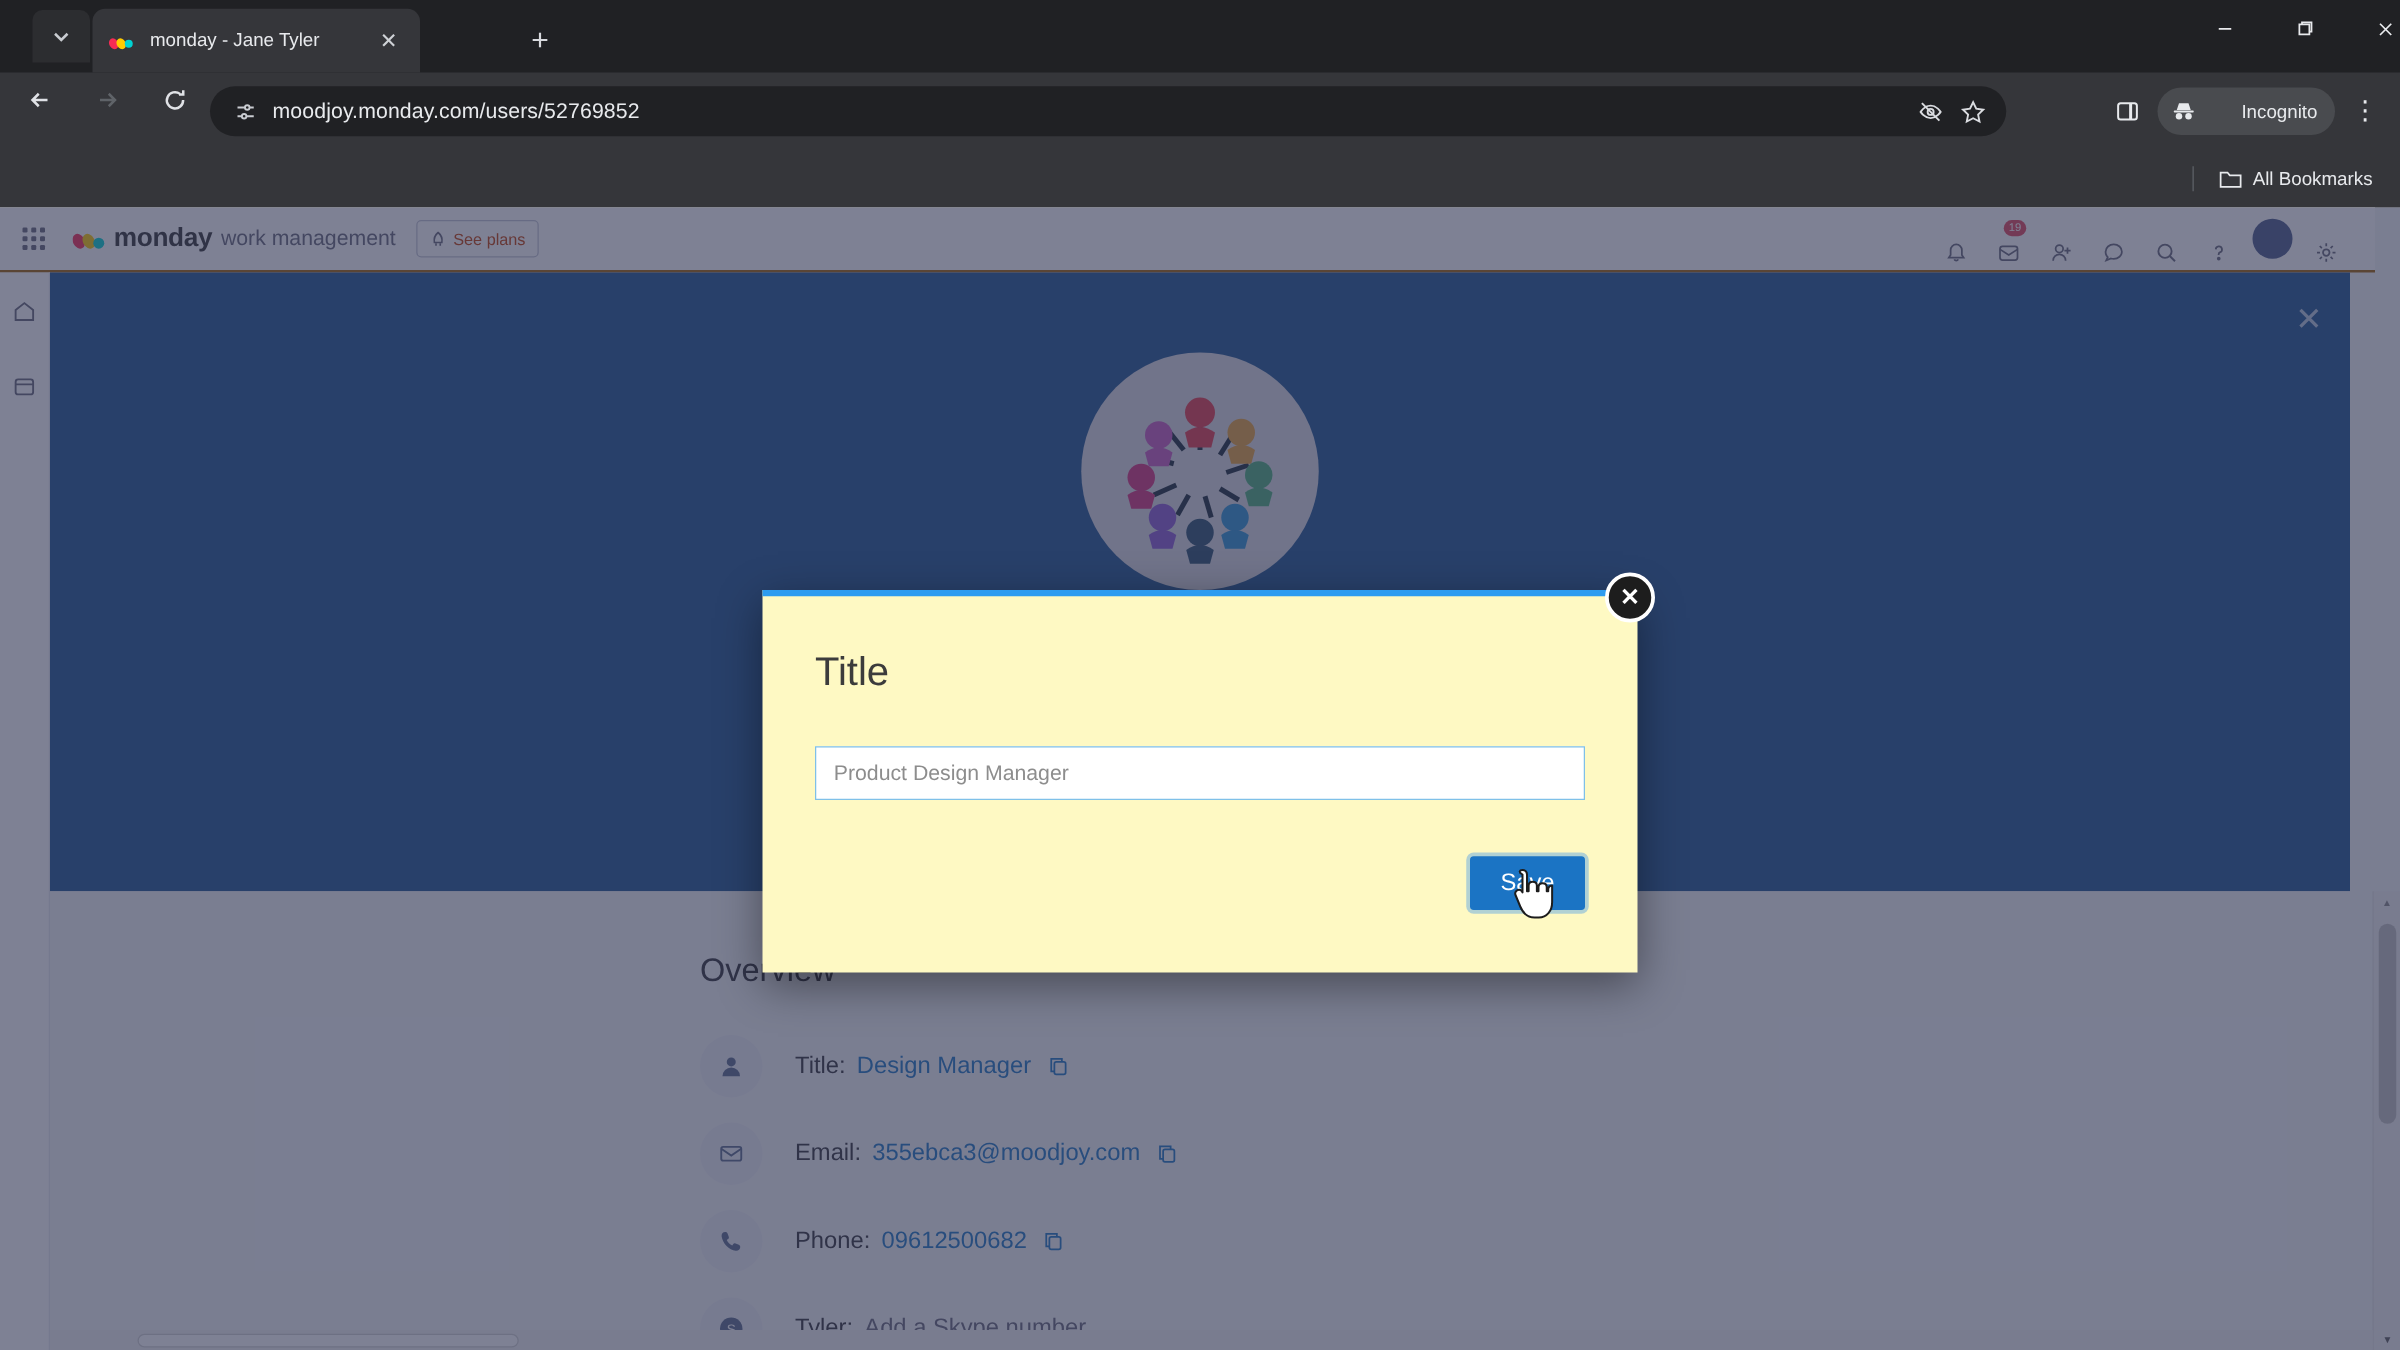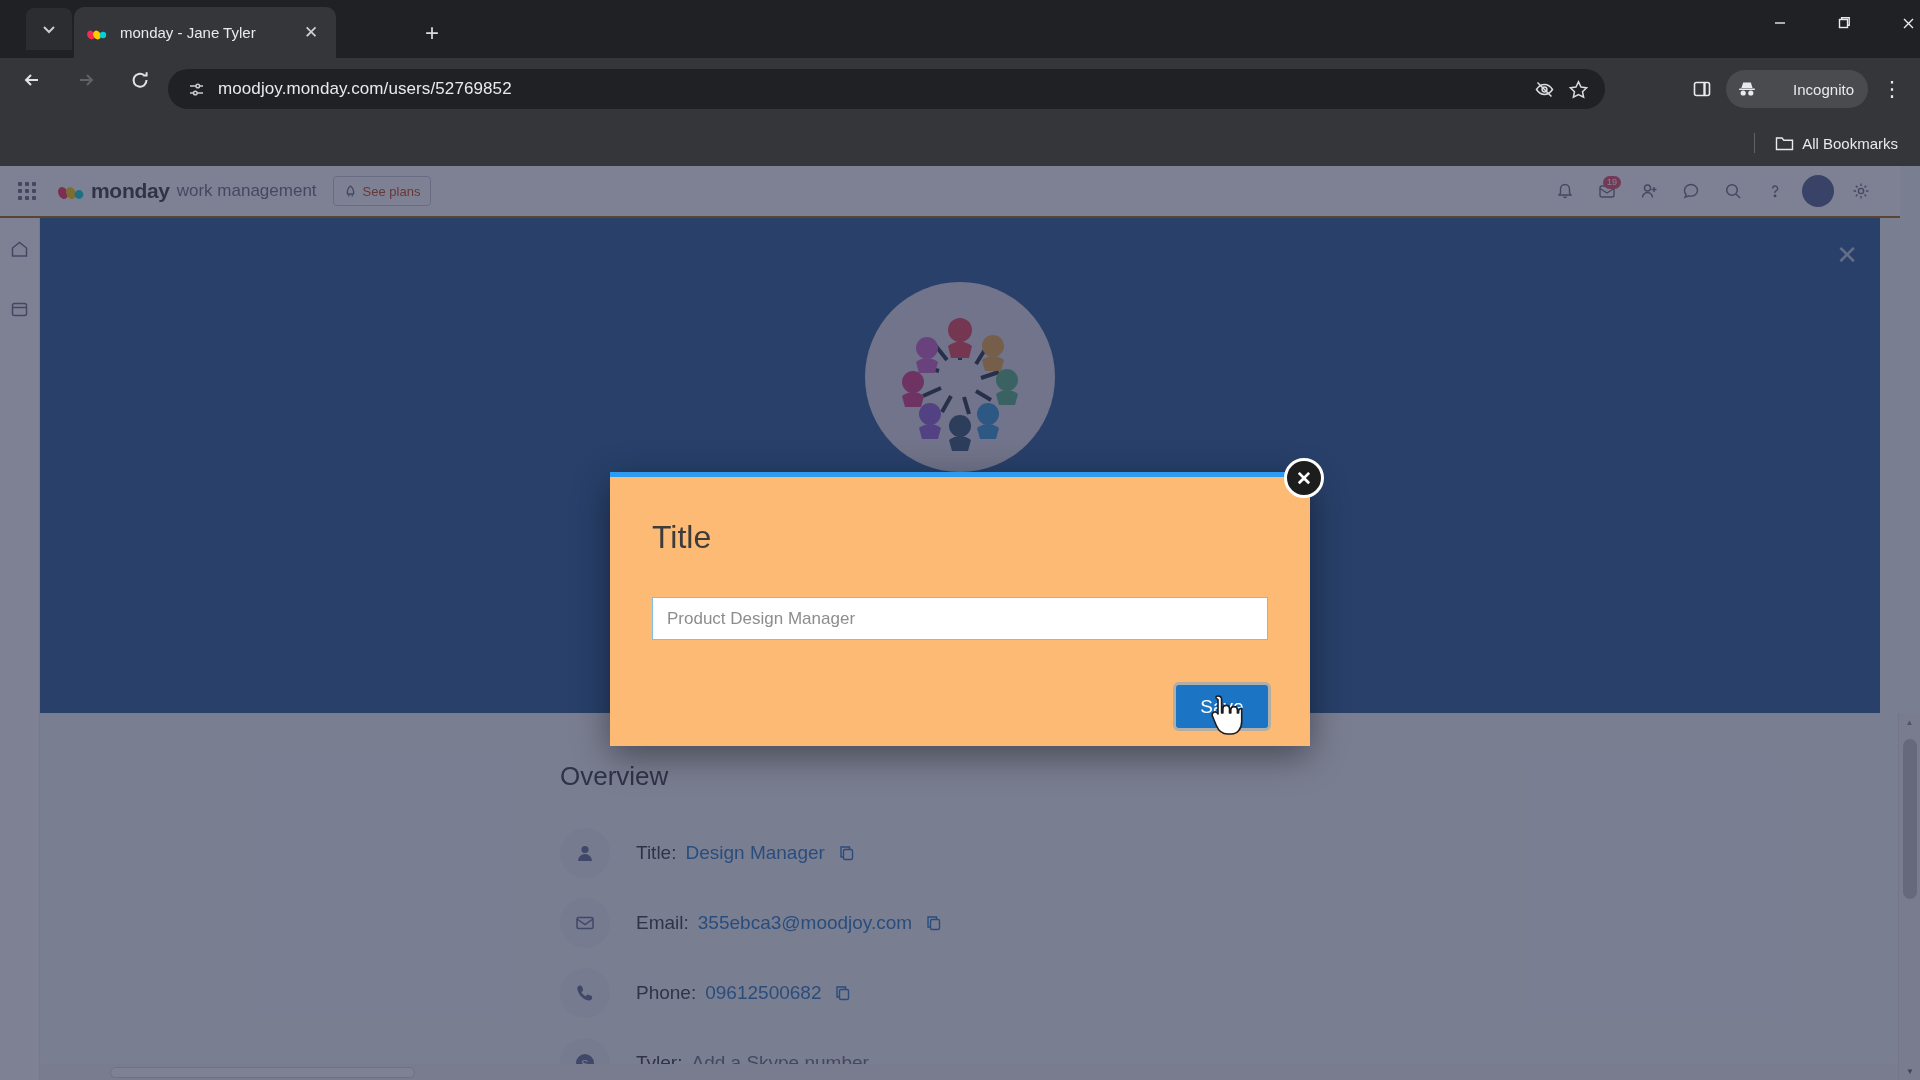--- a/index.html
+++ b/index.html
@@ -106,21 +106,21 @@
   .mlogo { display: flex; align-items: center; }
   .mlogo-mark { display: flex; align-items: flex-end; margin-right: 7px; }
   .mlogo-text { font-size: 21px; font-weight: 700; color: #333333; letter-spacing: -.3px; }
   .mlogo-sub { font-size: 17px; color: #676879; margin-left: 7px; }
   .mbadge {
     margin-left: 16px; height: 30px; border: 1px solid #c3c6d4; border-radius: 4px;
     display: flex; align-items: center; padding: 0 10px; color: #c2410c; font-size: 13px;
   }
   .mbadge svg { margin-right: 6px; }
   .mheader-right { margin-left: auto; display: flex; align-items: center; }
-  .mh-icon { width: 42px; height: 42px; display: flex; align-items: center; justify-content: center; position: relative; }
+  .mh-icon { width: 42px; height: 42px; display: flex; align-items: flex-end; justify-content: center; position: relative; }
   .mh-badge {
     position: absolute; top: 6px; right: 7px; background: #e2445c; color: #fff;
     font-size: 9px; border-radius: 8px; padding: 1px 4px; line-height: 1.2;
   }
   .mh-avatar { width: 32px; height: 32px; border-radius: 50%; background: #4a5a8a; margin: 0 6px; }
 
   
   .lrail {
     position: absolute; top: 52px; left: 0; width: 40px; height: 862px;
     background: #ffffff; border-right: 1px solid #e6e9ef;
@@ -180,22 +180,22 @@
   .hthumb { position: absolute; left: 70px; top: 3px; width: 305px; height: 11px; background: #ffffff; border: 1px solid #d2d2d2; border-radius: 6px; }
 
   
   .dim {
     position: absolute; top: 166px; left: 0; width: 1920px; height: 914px;
     background: rgba(46,52,83,0.62);
   }
 
   
   .modal {
-    position: absolute; left: 610px; top: 472px; width: 700px; height: 274px;
-    background: #fdba74; box-shadow: 0 10px 34px rgba(0,0,0,.42);
+    position: absolute; left: 610px; top: 472px; width: 700px; height: 306px;
+    background: #fef9c3; box-shadow: 0 10px 34px rgba(0,0,0,.42);
   }
   .modal-topbar { height: 5px; background: #2d9cf0; }
   .modal-title {
     margin: 42px 0 0 42px; font-size: 32px; color: #3c3c3c; font-weight: 400;
   }
   .modal-input {
     position: absolute; left: 42px; top: 125px; width: 616px; height: 43px;
     border: 1px solid #7fc0e8; background: #ffffff;
     font-size: 17px; color: #8d8d8d; padding: 0 14px;
     font-family: "Liberation Sans", sans-serif;

